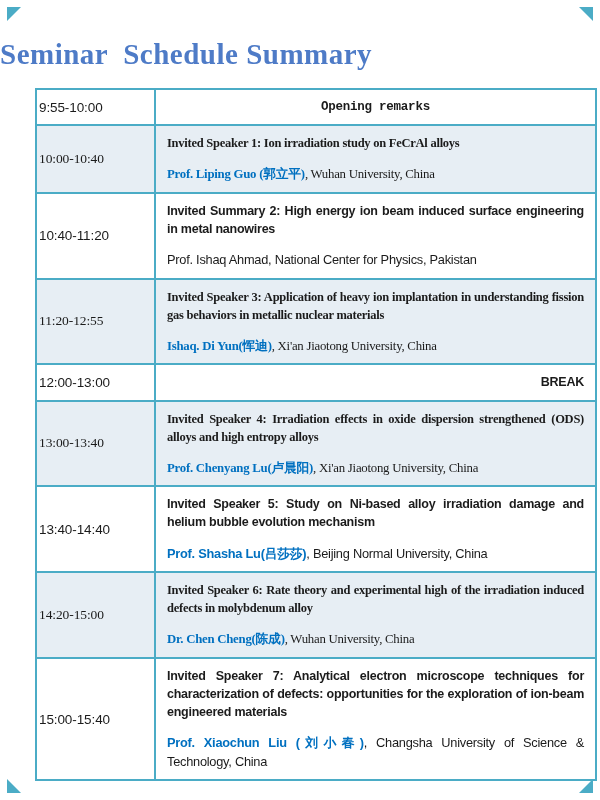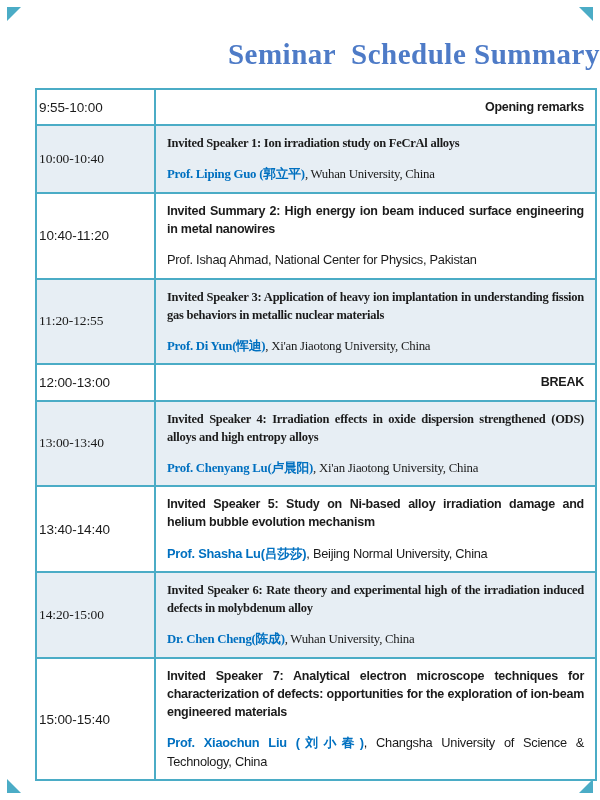--- a/index.html
+++ b/index.html
@@ -18,21 +18,21 @@
   .corner.tr { top:7px;  right:7px; border-top:14px solid var(--teal); border-left:14px solid transparent; }
   .corner.bl { bottom:7px; left:7px;  border-bottom:14px solid var(--teal); border-right:14px solid transparent; }
   .corner.br { bottom:7px; right:7px; border-bottom:14px solid var(--teal); border-left:14px solid transparent; }
 
   .page { --teal:#4bacc6; --altbg:#e7eef4; --titleblue:#4e7bc7; --nameblue:#0070c0; }
 
   h1.page-title {
     margin: 0;
     padding-top: 38px;
     height: 40px;
-    text-align: right;
+    text-align: left;
     font-family: "Liberation Serif", serif;
     font-weight: bold;
     font-size: 29px;
     letter-spacing: 0.5px;
     color: var(--titleblue);
     white-space: pre;
   }
 
   table.schedule {
     position: absolute;
@@ -60,21 +60,21 @@
     line-height: 1.45;
     letter-spacing: -0.25px;
   }
   tr.alt td { background: var(--altbg); font-family: Liberation Serif, serif; }
 
   td.content p { margin: 0; }
   p.session-title {
     font-weight: bold;
     text-align: justify;
   }
-  p.session-title.center { text-align: right; }
+  p.session-title.center { text-align: center; font-family: Liberation Mono, monospace; }
   p.session-title.left { text-align: right; }
   p.speaker {
     margin-top: 13px !important;
     font-size: 12.8px;
     text-align: justify;
   }
   p.speaker .name { color: var(--nameblue); font-weight: bold; }
 
   
   tr.r0 { height: 33px; }
@@ -122,21 +122,21 @@
         <td class="content">
           <p class="session-title">Invited Summary 2: High energy ion beam induced surface engineering in metal nanowires</p>
           <p class="speaker"><span>Prof. Ishaq Ahmad, National Center for Physics, Pakistan</span></p>
         </td>
       </tr>
 
       <tr class="r3 alt">
         <td class="time">11:20-12:55</td>
         <td class="content">
           <p class="session-title">Invited Speaker 3: Application of heavy ion implantation in understanding fission gas behaviors in metallic nuclear materials</p>
-          <p class="speaker"><span class="name">Prof. Di Yun(恽迪)</span><span>, Xi'an Jiaotong University, China</span></p>
+          <p class="speaker"><span class="name">Ishaq. Di Yun(恽迪)</span><span>, Xi'an Jiaotong University, China</span></p>
         </td>
       </tr>
 
       <tr class="r4">
         <td class="time">12:00-13:00</td>
         <td class="content">
           <p class="session-title left">BREAK</p>
         </td>
       </tr>
 

